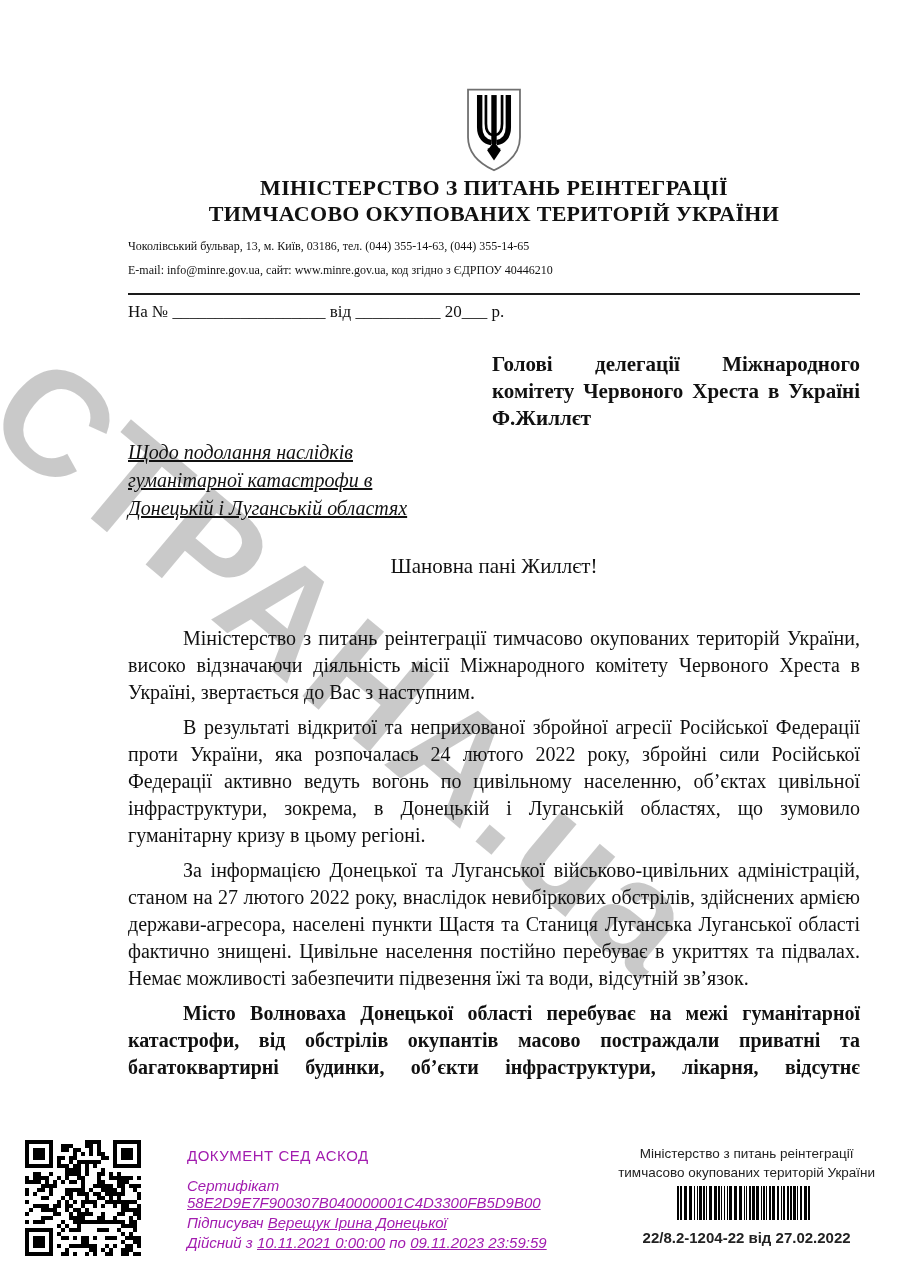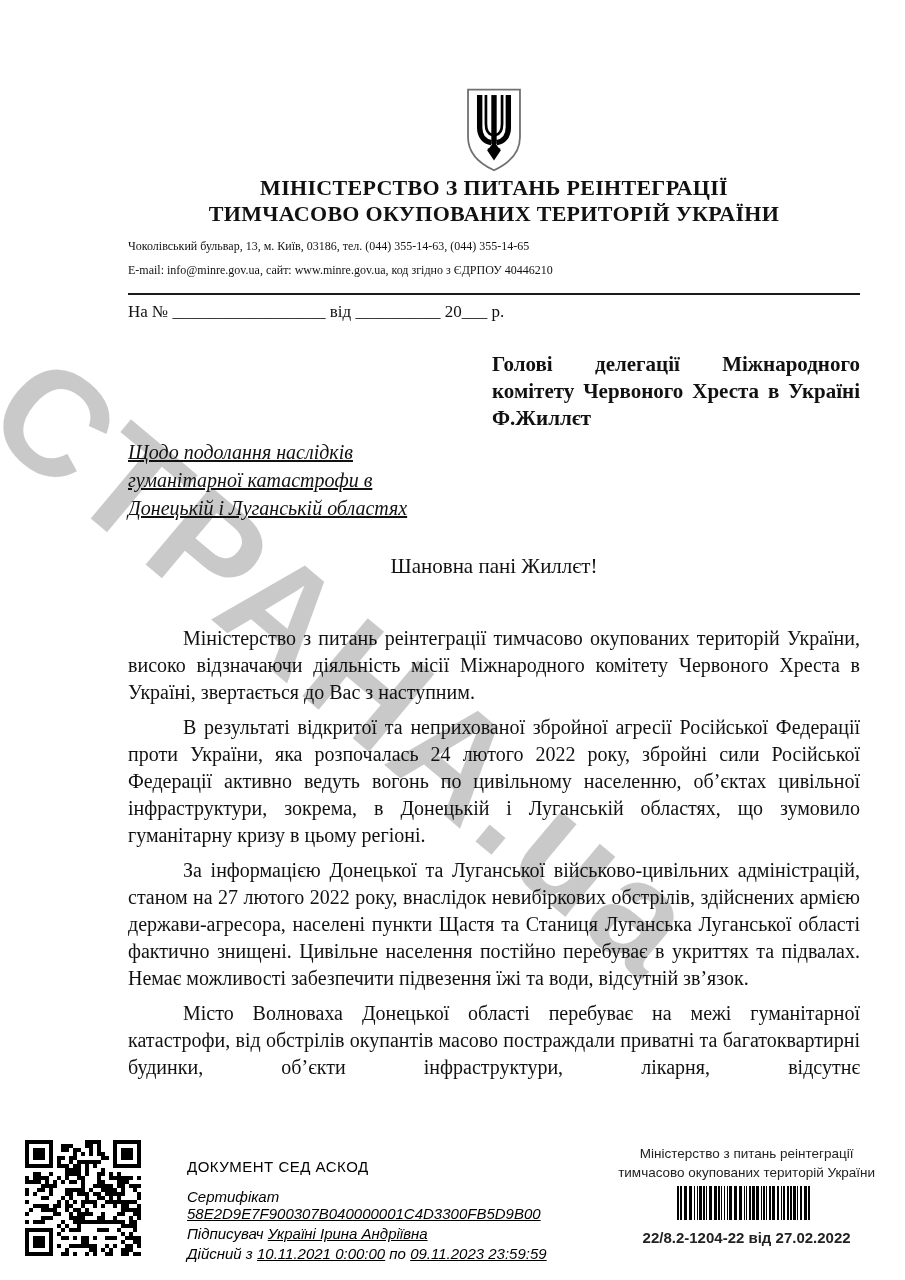--- a/index.html
+++ b/index.html
@@ -57,30 +57,30 @@
   .salutation{
     text-align:center;font-weight:400;font-size:21px;margin-top:32px;
   }
   .body-par{
     margin:8px 0 0 0;
     font-size:20px;line-height:27px;
     text-align:justify;
     text-indent:55px;
   }
   .body-par.first{margin-top:46px;}
-  .body-par.cont{text-align-last:justify;}
+  .body-par.cont{text-align-last:justify;font-weight:bold;}
   
   .footer{
     position:absolute;left:25px;right:22px;top:1140px;
     display:flex;align-items:flex-start;
     font-family:"Liberation Sans", sans-serif;
     z-index:1;
   }
   .qr{width:116px;height:124px;overflow:hidden;flex:0 0 auto;}
-  .sed{margin-left:46px;margin-top:18px;font-size:15px;color:#000000;}
+  .sed{margin-left:46px;margin-top:7px;font-size:15px;color:#a21caf;}
   .sed .sys{letter-spacing:0.5px;margin-bottom:13px;}
   .sed .ln{margin-top:3px;line-height:17px;font-style:italic;}
   .u{text-decoration:underline;}
   .stamp{
     margin-left:auto;width:290px;text-align:center;margin-top:4px;
     font-size:13.5px;line-height:19px;color:#222;
   }
   .barcode{width:140px;height:34px;margin:4px auto 2px;}
   .stamp .num{font-size:15px;margin-top:8px;font-weight:bold;}
 </style>
@@ -466,21 +466,21 @@
         </svg></div>
 
     <div class="sed">
       <div class="sys">ДОКУМЕНТ СЕД АСКОД</div>
       <div class="ln">
         <span>Сертифікат</span>
         <span class="u">58E2D9E7F900307B040000001C4D3300FB5D9B00</span>
       </div>
       <div class="ln">
         <span>Підписувач</span>
-        <span class="u">Україні Ірина Андріївна</span>
+        <span class="u">Верещук Ірина Донецької</span>
       </div>
       <div class="ln">
         <span>Дійсний з</span>
         <span class="u">10.11.2021 0:00:00</span>
         <span>по</span>
         <span class="u">09.11.2023 23:59:59</span>
       </div>
     </div>
 
     <div class="stamp">

